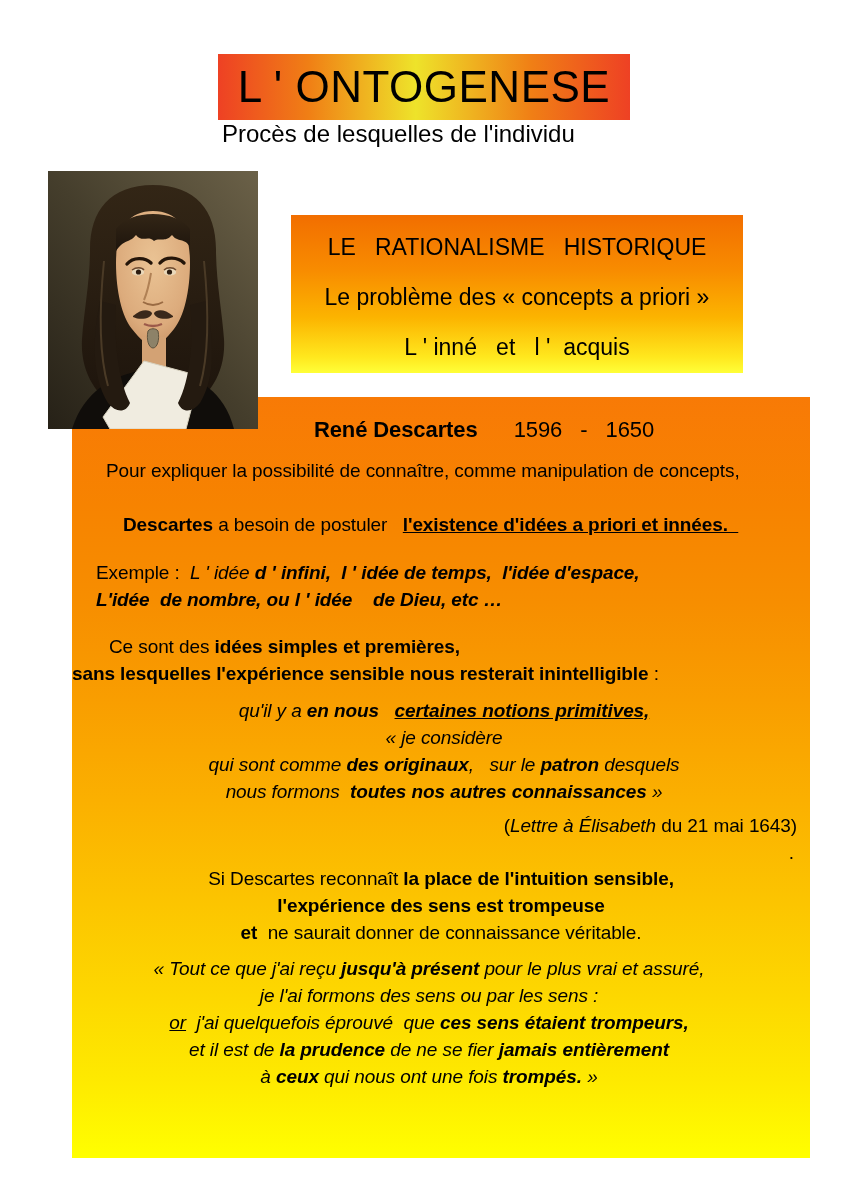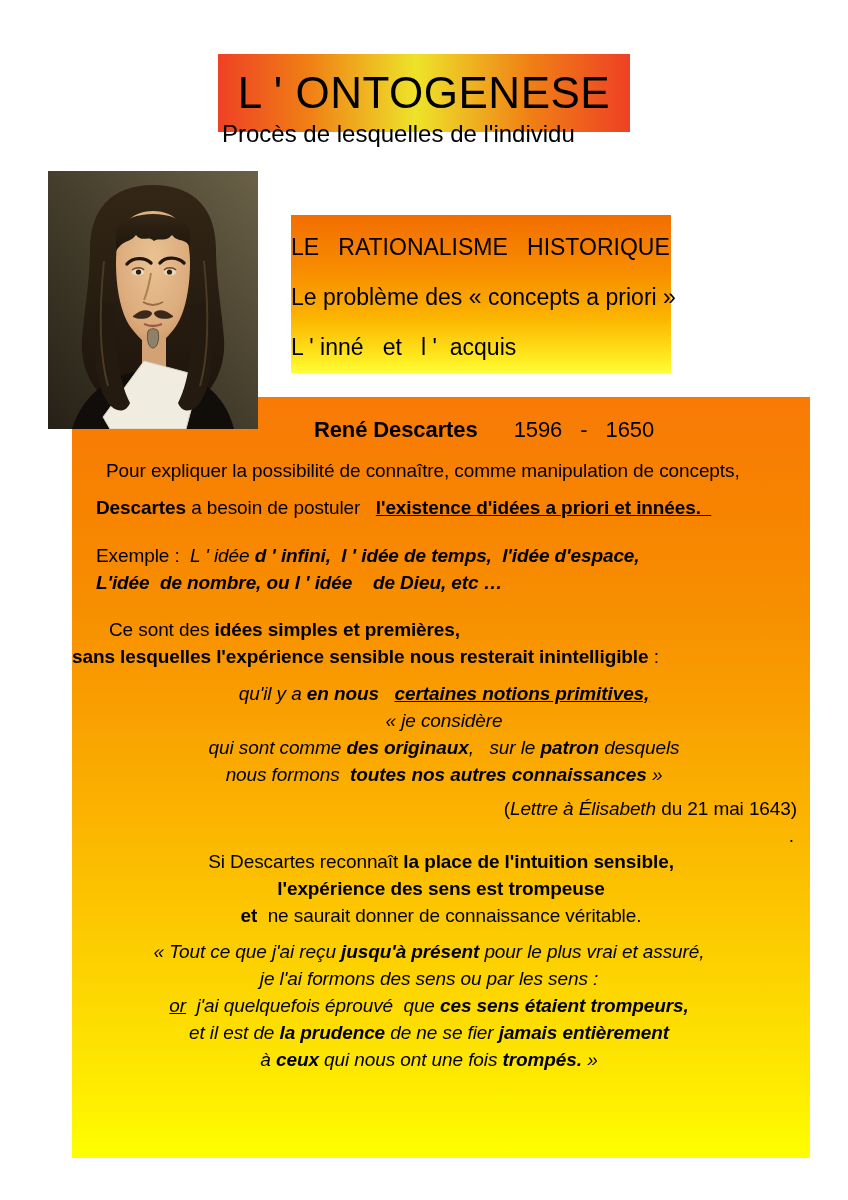--- a/index.html
+++ b/index.html
@@ -1,48 +1,48 @@
 <!DOCTYPE html>
 <html><head>
 <meta charset="utf-8">
 <style>
   html,body{margin:0;padding:0;background:#fff;}
   #page{position:relative;width:848px;height:1200px;background:#ffffff;overflow:hidden;
         font-family:"Liberation Sans", sans-serif;color:#000;}
 
   
-  #title-box{position:absolute;left:218px;top:54px;width:412px;height:78px;
+  #title-box{position:absolute;left:218px;top:54px;width:412px;height:66px;
     background:linear-gradient(90deg,#ee4124 0%,#f07f15 22%,#eee32a 48%,#f07f15 76%,#ee4124 100%);
     display:flex;align-items:center;justify-content:center;}
   #title-box .t{font-size:44px;letter-spacing:0.5px;white-space:pre;}
   #subtitle{position:absolute;left:222px;top:120px;font-size:24px;white-space:pre;}
 
   
   #portrait{position:absolute;left:48px;top:171px;width:210px;height:258px;z-index:3;}
   #portrait svg{display:block;width:100%;height:100%;}
 
   
-  #intro-box{position:absolute;left:291px;top:215px;width:380px;height:158px;z-index:2;
+  #intro-box{position:absolute;left:291px;top:215px;width:452px;height:158px;z-index:2;
     background:linear-gradient(180deg,#f26e00 0%,#f88c00 35%,#fcb400 65%,#ffe81e 90%,#ffff38 100%);
-    text-align:left;padding-top:7px;box-sizing:border-box;}
+    text-align:center;padding-top:7px;box-sizing:border-box;}
   #intro-box .line{font-size:23px;line-height:50px;white-space:pre;}
 
   
   #main-box{position:absolute;left:72px;top:397px;width:738px;height:761px;z-index:1;
     background:linear-gradient(180deg,#f87a06 0%,#f78300 14%,#f78e00 27%,#f99e00 40%,#fbb000 53%,
                #fcc400 66%,#fdd800 79%,#feea00 90%,#ffff00 100%);
     box-sizing:border-box;padding-top:19px;font-size:19px;letter-spacing:-0.1px;}
   #main-box .line{line-height:27px;white-space:pre-wrap;}
   .b{font-weight:bold;}
   .i{font-style:italic;}
   .u{text-decoration:underline;}
 
   #heading-line{padding-left:86px;text-align:center;font-size:22px;}
   #para1{margin-top:14px;padding-left:34px;}
-  #para2{margin-top:10px;padding-left:24px;}
+  #para2{margin-top:27px;padding-left:51px;}
   #exemple{margin-top:21px;padding-left:24px;}
   #cesont{margin-top:20px;}
   #cesont .l1{padding-left:37px;}
   #cesont .l2{}
   #quote1{margin-top:10px;text-align:center;padding-left:6px;}
   #lettre-line{margin-top:7px;text-align:right;padding-right:13px;}
   #period-line{height:18px;line-height:18px;text-align:right;padding-right:16px;font-size:19px;}
   #sens{margin-top:8px;text-align:center;}
   #quote2{margin-top:9px;text-align:center;padding-right:24px;}
 </style>

